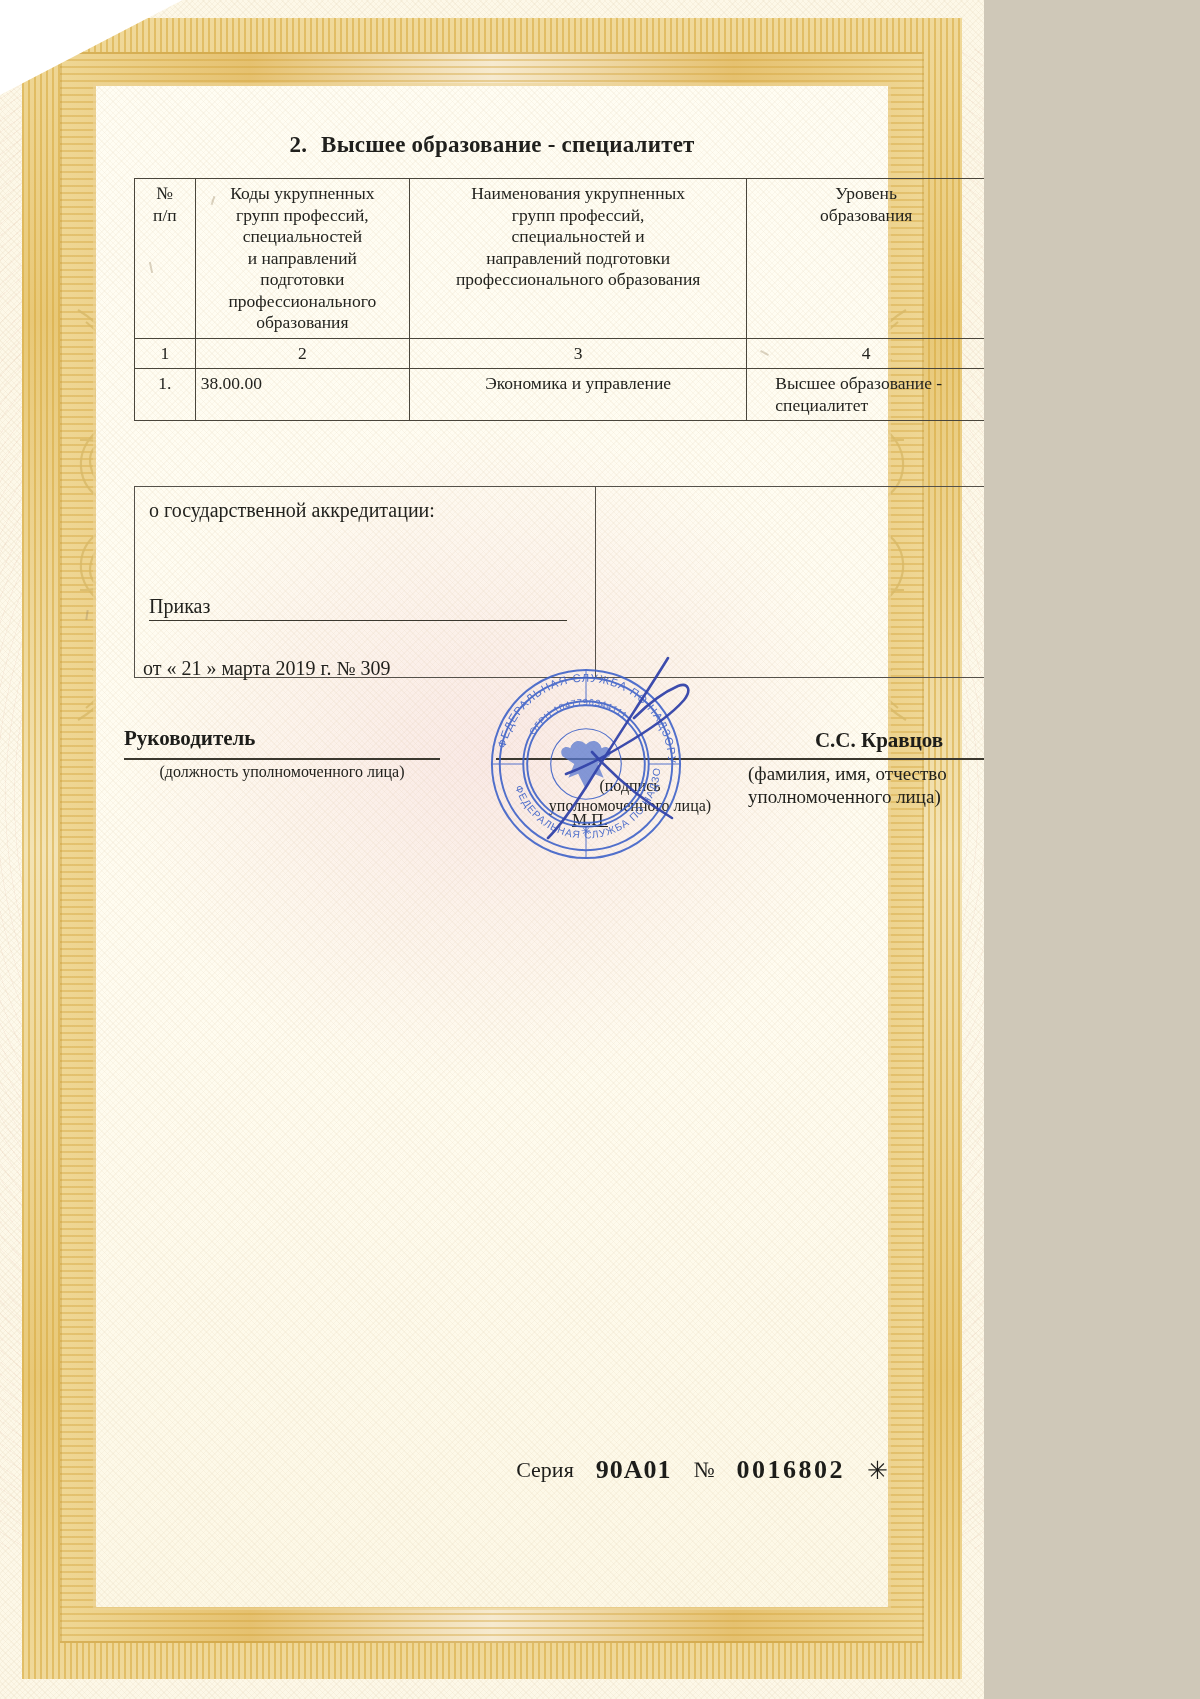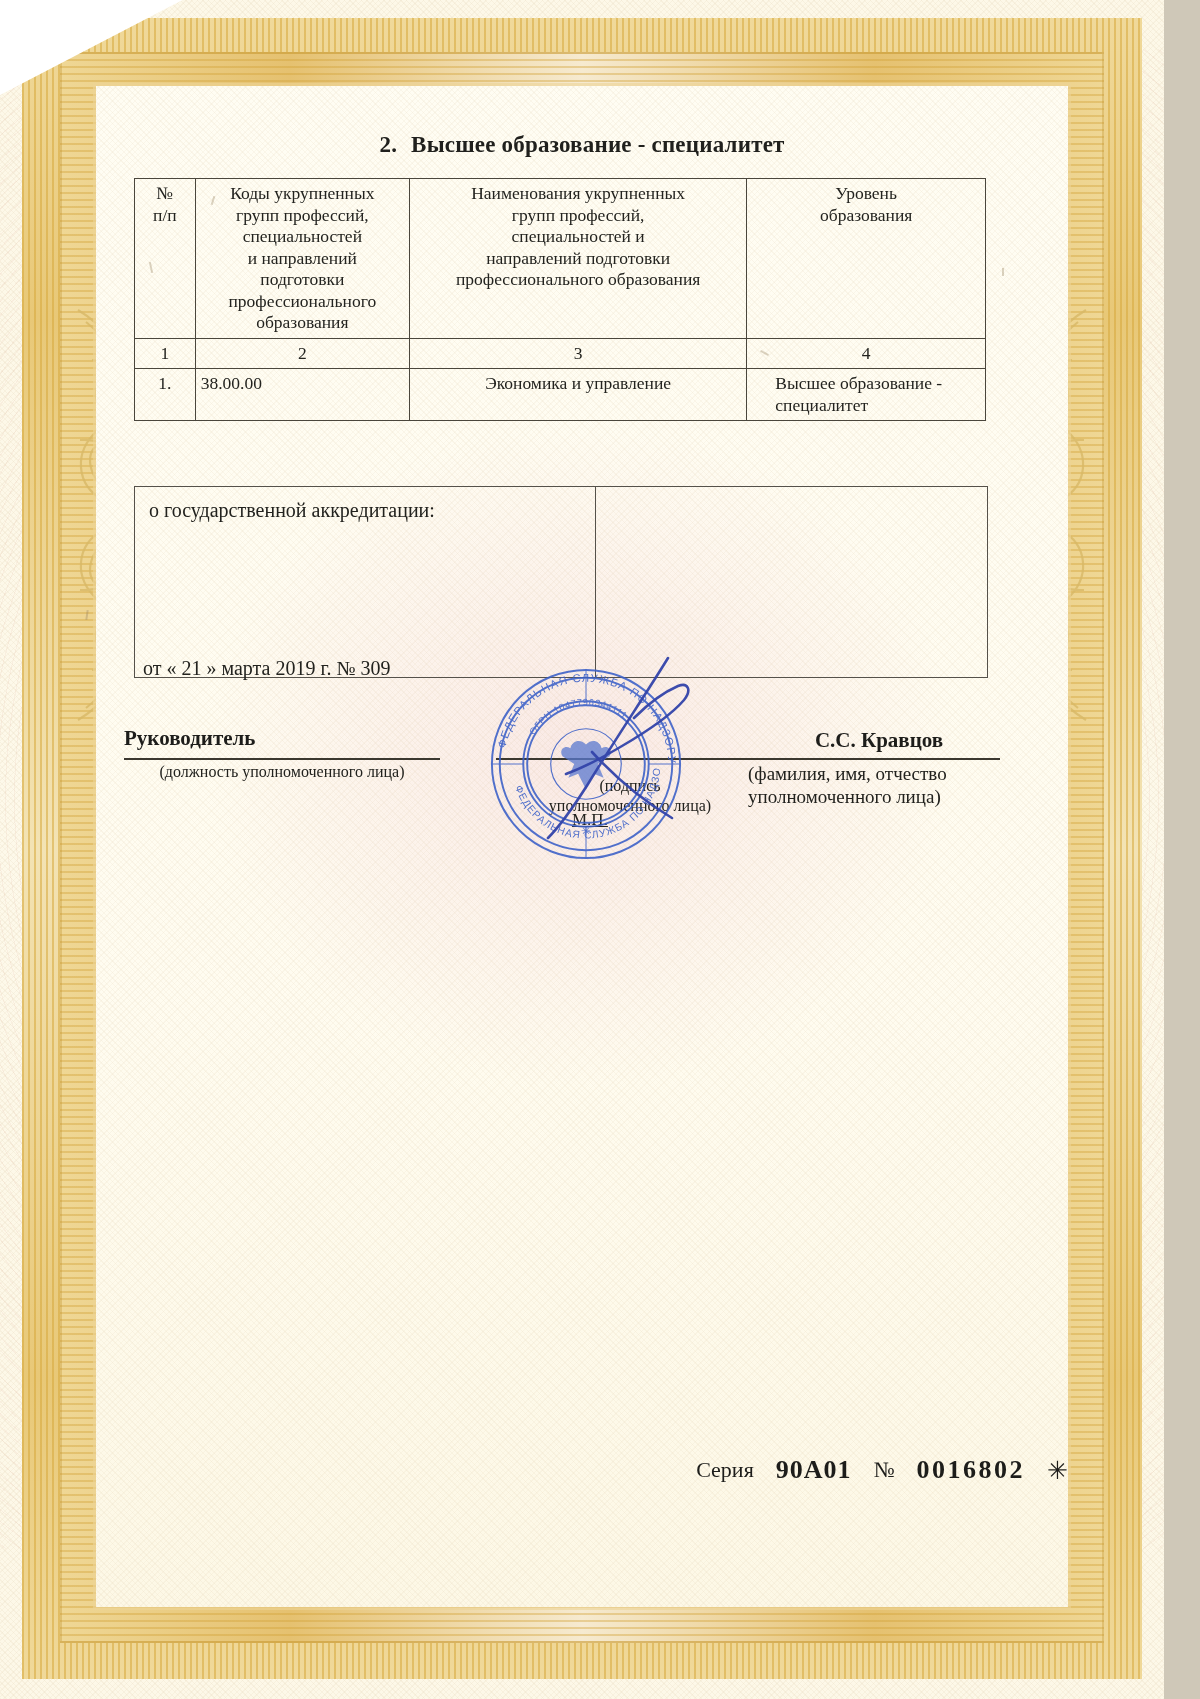--- a/index.html
+++ b/index.html
@@ -3,21 +3,21 @@
 <meta charset="utf-8">
 <style>
   html,body{margin:0;padding:0;}
   body{
     width:1200px;height:1699px;
     background:#cfc8b8;
     font-family:"Liberation Serif", serif;
     overflow:hidden;
   }
   .page{
-    position:absolute;left:0;top:0;width:1164px;height:1699px;
+    position:absolute;left:0;top:0;width:984px;height:1699px;
     background:#fca5a5;
     overflow:hidden;
   }
   
   .bg-paper{
     position:absolute;inset:0;
     background:
       radial-gradient(ellipse 520px 440px at 52% 46%, rgba(245,218,222,.75) 0%, rgba(250,236,232,.35) 55%, rgba(255,252,244,0) 78%),
       radial-gradient(ellipse 420px 360px at 30% 66%, rgba(250,232,225,.45) 0%, rgba(255,250,240,0) 70%),
       radial-gradient(ellipse 700px 620px at 50% 50%, rgba(255,253,243,1) 0%, rgba(253,248,232,1) 100%);
@@ -322,20 +322,21 @@
         </td>
       </tr>
     </tbody>
       </table>
 
     <div class="order-box">
       <div class="order-split"></div>
       <div class="order-text">
         <div>о государственной аккредитации:</div>
       </div>
+      <div class="order-kind">Приказ</div>
       <div class="order-date">от  « 21 » марта 2019 г. № 309</div>
     </div>
 
     <div class="sig">
       <div class="sig-role">Руководитель</div>
       <div class="sig-line-a"></div>
       <div class="sig-cap-a">(должность уполномоченного лица)</div>
 
       <div class="sig-line-b"></div>
       <div class="sig-cap-b">

